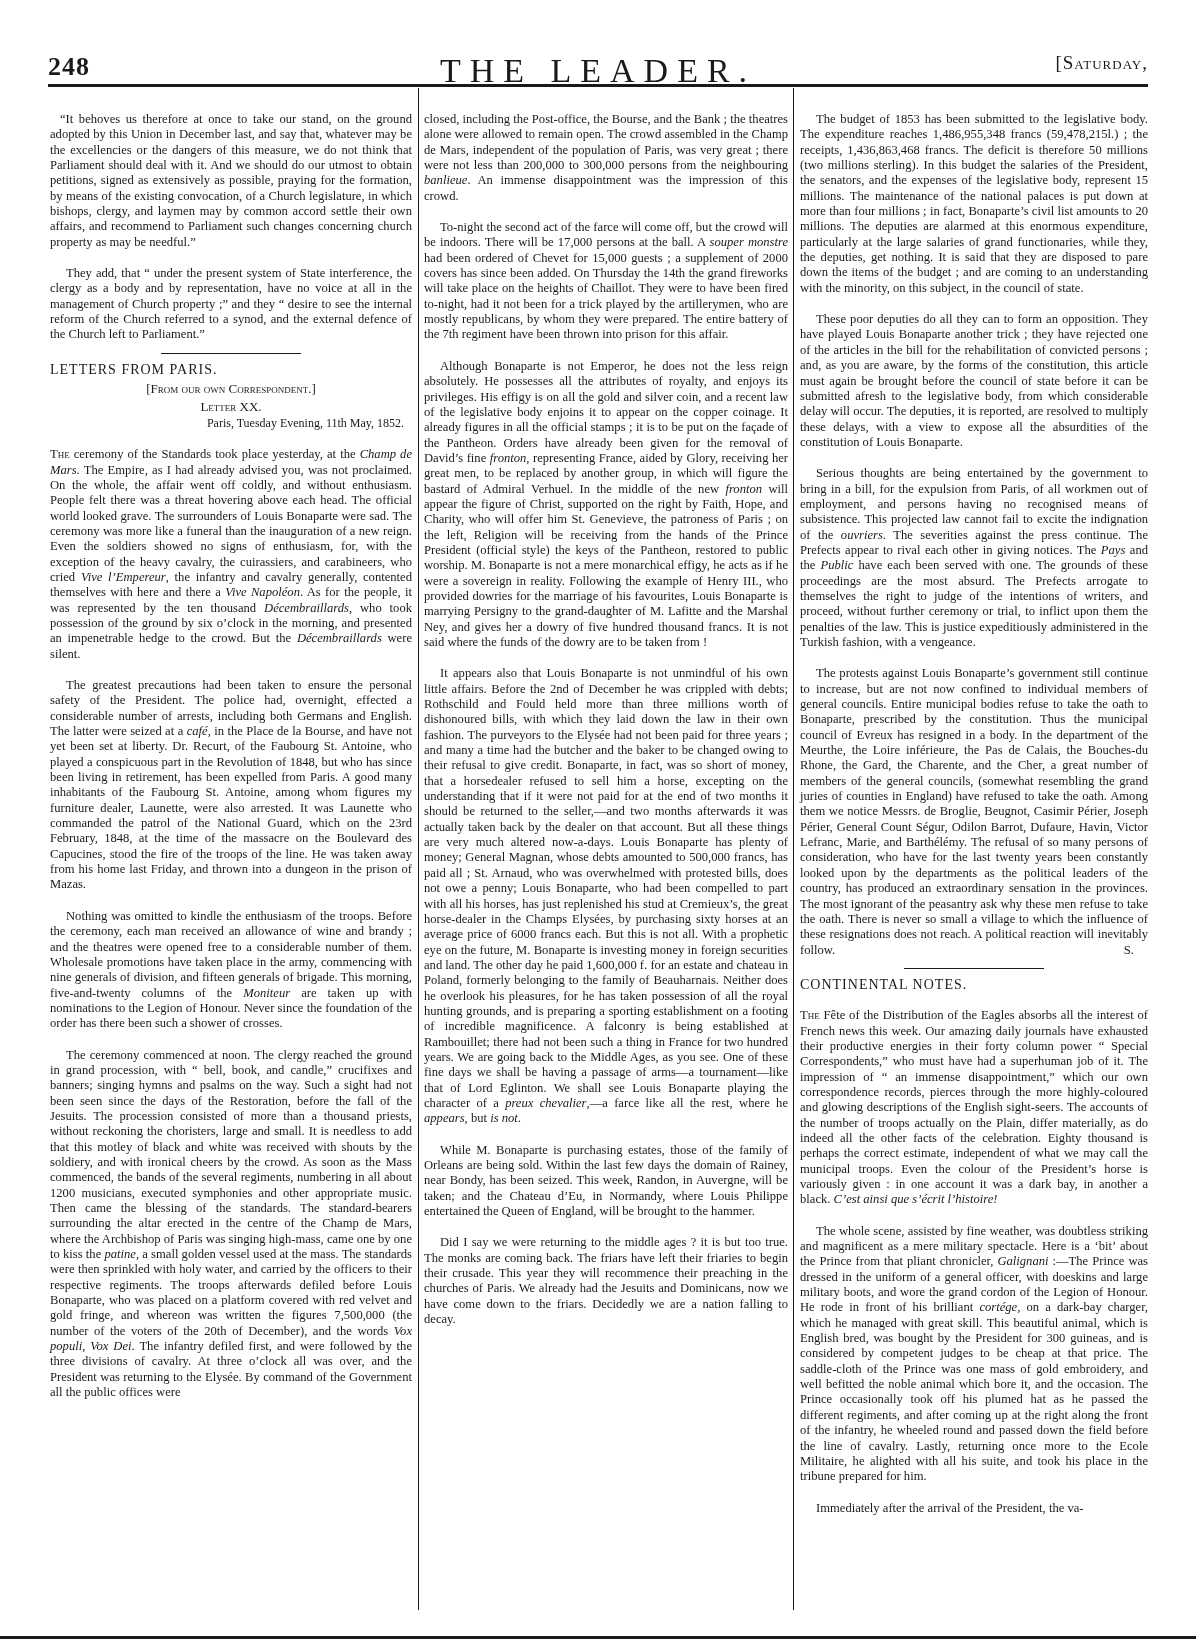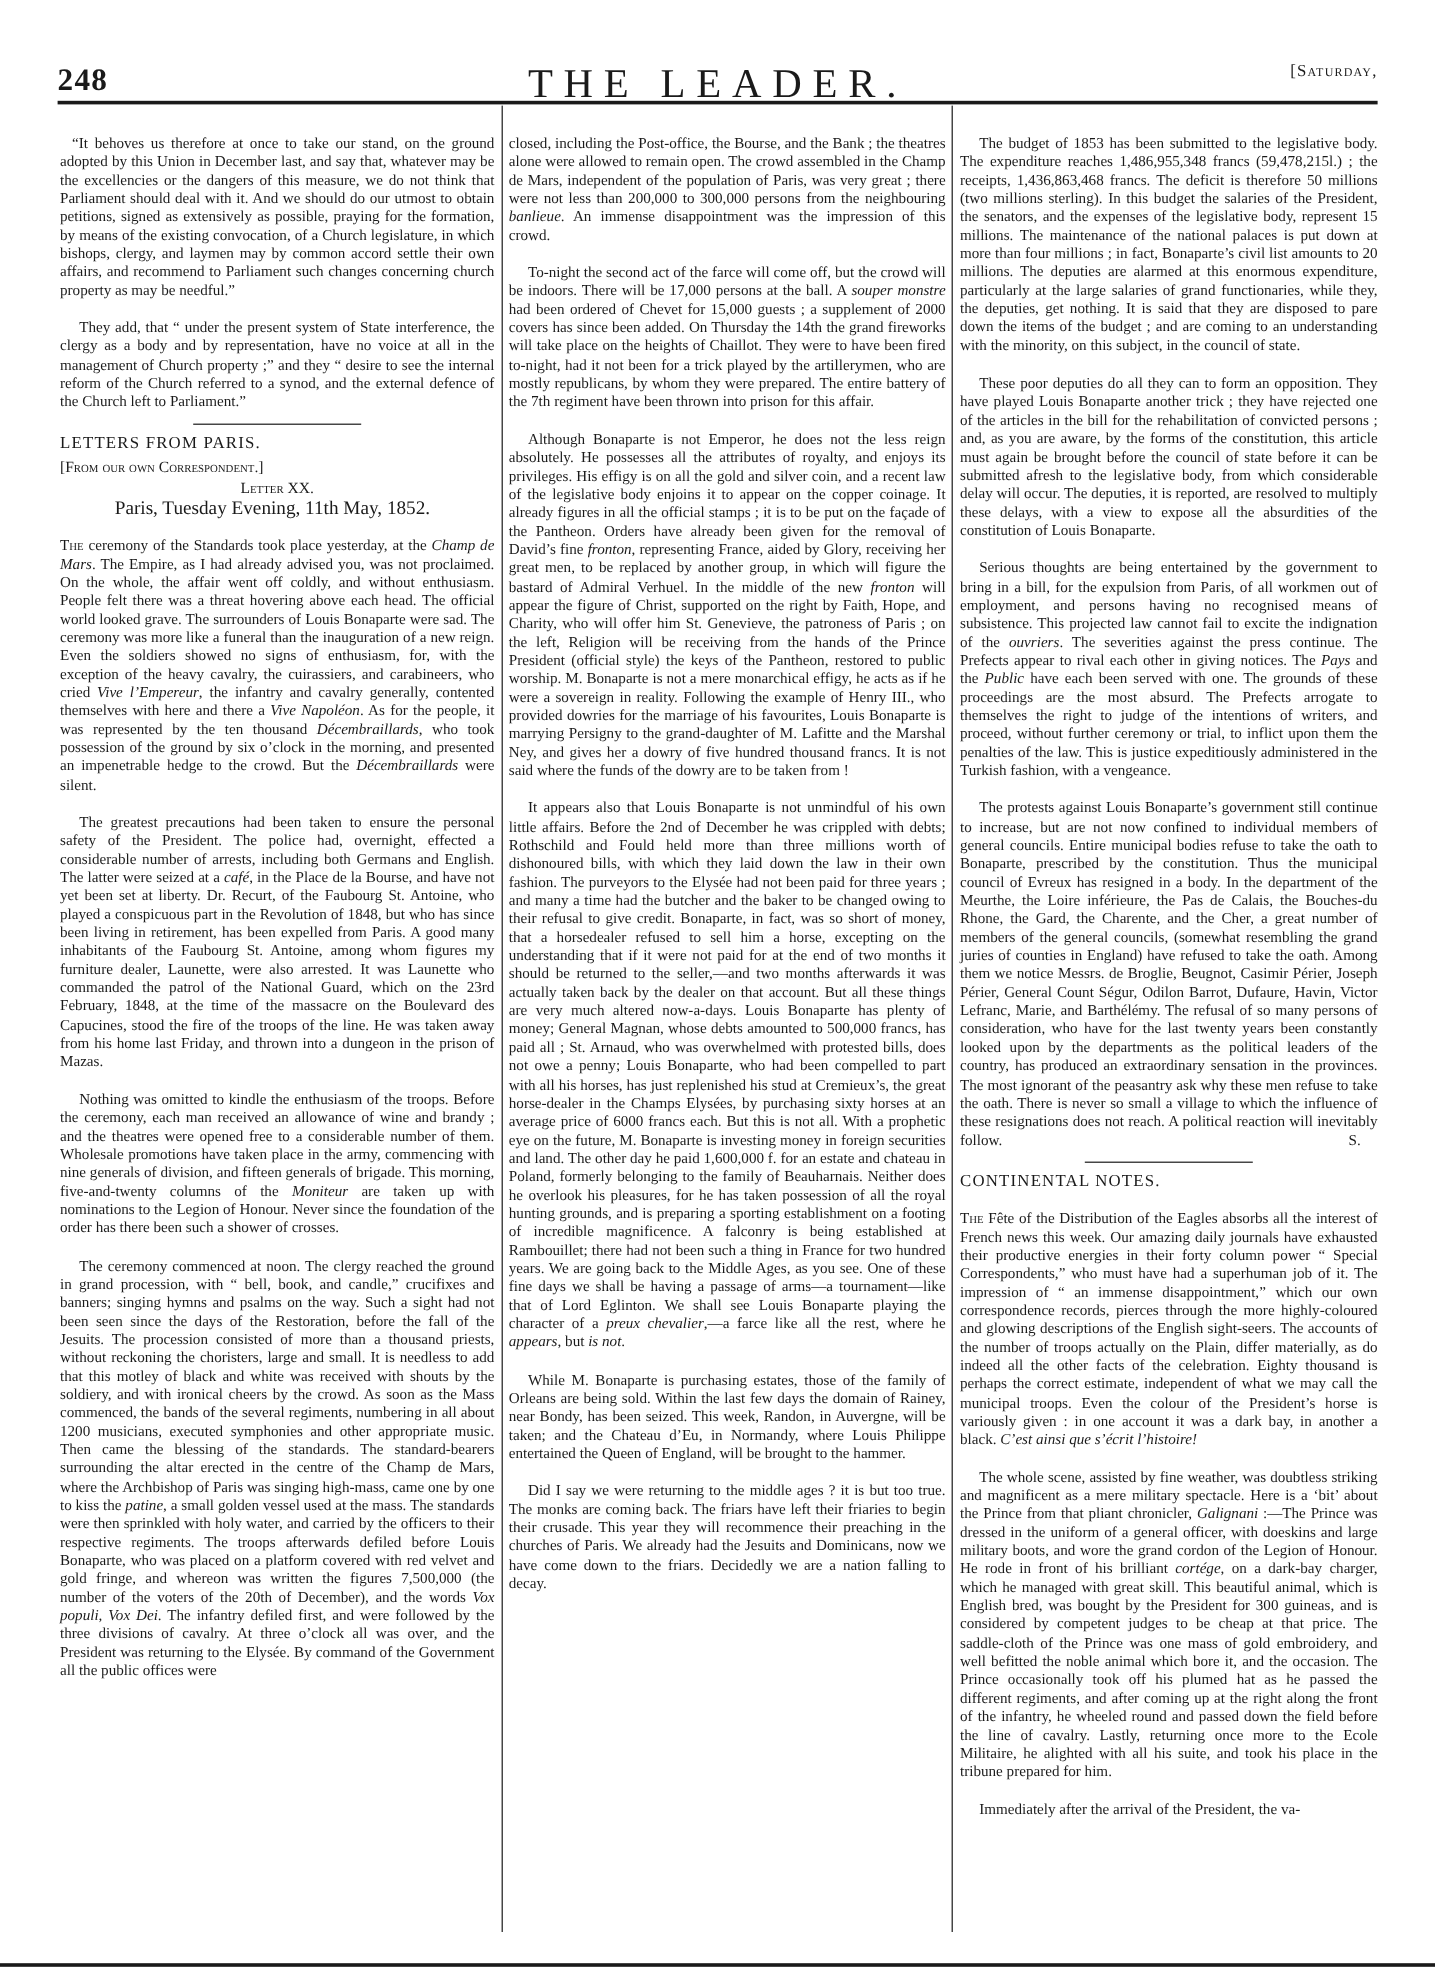--- a/index.html
+++ b/index.html
@@ -4,37 +4,37 @@
 <style>
   html, body { margin: 0; padding: 0; }
   body {
     width: 1196px; height: 1644px; background: #ffffff; color: #1a1a1a;
     font-family: "Liberation Serif", "DejaVu Serif", serif;
     position: relative; overflow: hidden;
   }
   .masthead { position: absolute; left: 48px; right: 48px; top: 52px; height: 30px; }
   .page-no { position: absolute; left: 0; top: 0; font-size: 26px; font-weight: bold; letter-spacing: 1px; }
   .paper-title { position: absolute; left: 0; right: 0; top: 0; text-align: center; font-size: 34px; letter-spacing: 9px; }
-  .day { position: absolute; right: 0; top: 0; font-size: 14px; font-variant: small-caps; letter-spacing: 1px; }
+  .day { position: absolute; right: 0; top: 0; font-size: 19px; font-variant: small-caps; letter-spacing: 1px; }
   .rule-top { position: absolute; left: 48px; right: 48px; top: 84px; height: 3px; background: #1a1a1a; }
   .rule-bottom { position: absolute; left: 0; right: 0; top: 1636px; height: 3px; background: #1a1a1a; }
   .col { position: absolute; top: 96px; font-size: 12.6px; line-height: 15.35px; text-align: justify; hyphens: manual; }
   .col1 { left: 50px; width: 362px; }
   .col2 { left: 424px; width: 364px; }
   .col3 { left: 800px; width: 348px; }
   .vrule { position: absolute; top: 88px; width: 1px; background: #1a1a1a; }
   .vrule1 { left: 418px; height: 1522px; }
   .vrule2 { left: 793px; height: 1522px; }
   p { margin: 16px 0 3px 0; text-indent: 16px; }
   p.noindent { text-indent: 0; }
   p.quote { text-indent: 10px; }
   .heading { text-align: left; text-indent: 0; font-size: 14px; letter-spacing: 1px; margin: 6px 0 4px 0; }
-  .subheading { text-align: left; text-indent: 0; font-variant: small-caps; font-size: 13px; margin: 2px 0; }
+  .subheading { text-align: center; text-indent: 0; font-variant: small-caps; font-size: 13px; margin: 2px 0; }
   .letter-no { text-align: center; text-indent: 0; font-variant: small-caps; font-size: 13px; margin: 2px 0; }
-  .dateline { text-align: center; text-indent: 0; font-size: 16px; margin: 0 0 1px 0; padding-right: 8px; }
+  .dateline { text-align: right; text-indent: 0; font-size: 12px; margin: 0 0 1px 0; padding-right: 8px; }
   .short-rule { width: 140px; height: 1px; background: #1a1a1a; margin: 10px auto 8px auto; }
   .sig { float: right; margin-right: 14px; }
   .smallcaps { font-variant: small-caps; }
   i { font-style: italic; }
 </style>
 </head>
 <body>
 
 <div class="masthead">
   <span class="page-no">248</span>

